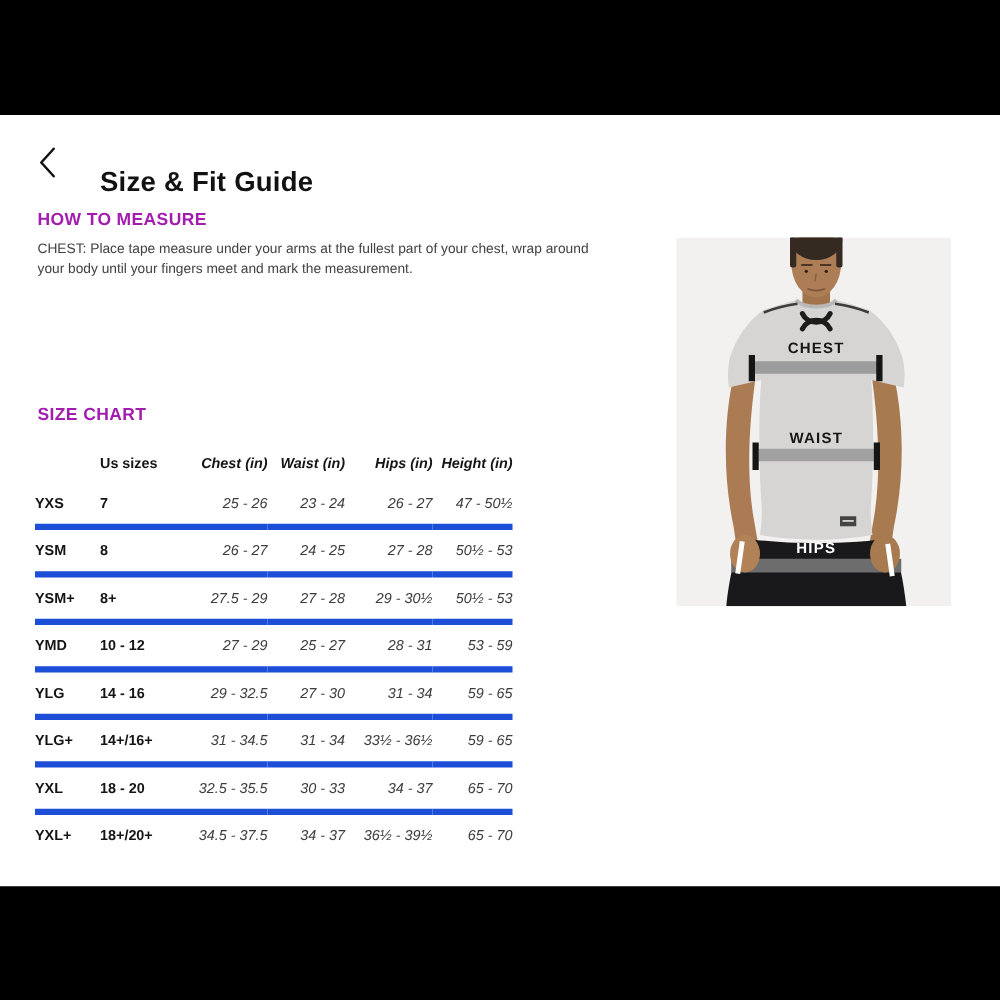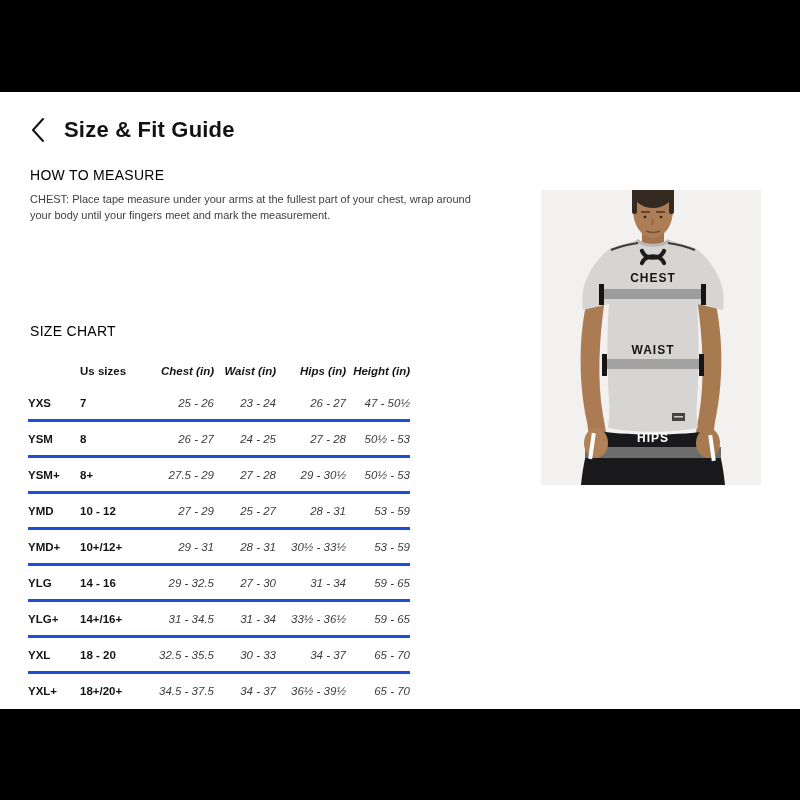--- a/index.html
+++ b/index.html
@@ -6,40 +6,40 @@
   .screen{
     position:relative;width:800px;height:800px;background:#ffffff;
     overflow:hidden;font-family:"Liberation Sans", sans-serif;
   }
   .bar{position:absolute;left:0;width:800px;background:#000;}
   .bar-top{top:0;height:92px;}
   .bar-bottom{top:709px;height:91px;}
 
   .back-btn{position:absolute;left:26px;top:116px;width:24px;height:30px;
     display:flex;align-items:center;justify-content:center;cursor:pointer;background:none;border:none;padding:0;}
-  .page-title{position:absolute;left:62px;top:115px;margin:2px;
+  .page-title{position:absolute;left:62px;top:115px;margin:18px;
     font-size:22px;font-weight:bold;color:#121212;letter-spacing:0.2px;}
 
-  .h2{position:absolute;left:30px;margin:0;font-size:14px;font-weight:400;
-    color:#000000;letter-spacing:0.3px;}
+  .h2{position:absolute;left:30px;margin:0;font-size:14px;font-weight:700;
+    color:#a21caf;letter-spacing:0.3px;}
   .h2-measure{top:167px;}
   .h2-chart{top:323px;}
 
   .para{position:absolute;left:30px;margin:0;width:500px;
     font-size:11px;line-height:16px;color:#414141;white-space:pre-line;}
   .para-chest{top:191px;}
   .para-waist{top:229px;}
   .para-hips{top:273px;}
 
   table.size-table{position:absolute;left:28px;top:356px;width:382px;
     border-collapse:collapse;table-layout:fixed;font-size:11.5px;}
   .size-table th,.size-table td{padding:0;vertical-align:middle;}
   .size-table thead th{height:30px;font-weight:bold;color:#141414;}
   .size-table tbody td{height:33px;}
-  .size-table tbody tr{border-bottom:3px solid #1d4ed8;}
+  .size-table tbody tr{border-bottom:5px solid #1d4ed8;}
   .size-table tbody tr:last-child{border-bottom:none;}
   .c-label{text-align:left;font-weight:bold;color:#141414;}
   .c-num{text-align:right;color:#3c3c3c;font-weight:normal;font-style:italic;}
 
   .photo{position:absolute;left:541px;top:190px;width:220px;height:311px;}
   .photo svg{display:block;}
 </style>
 </head>
 <body>
 
@@ -108,28 +108,20 @@
         </tr>
         <tr>
           <td class="c-label">YMD</td>
           <td class="c-label">10 - 12</td>
           <td class="c-num">27 - 29</td>
           <td class="c-num">25 - 27</td>
           <td class="c-num">28 - 31</td>
           <td class="c-num">53 - 59</td>
         </tr>
         <tr>
-          <td class="c-label">YMD+</td>
-          <td class="c-label">10+/12+</td>
-          <td class="c-num">29 - 31</td>
-          <td class="c-num">28 - 31</td>
-          <td class="c-num">30½ - 33½</td>
-          <td class="c-num">53 - 59</td>
-        </tr>
-        <tr>
           <td class="c-label">YLG</td>
           <td class="c-label">14 - 16</td>
           <td class="c-num">29 - 32.5</td>
           <td class="c-num">27 - 30</td>
           <td class="c-num">31 - 34</td>
           <td class="c-num">59 - 65</td>
         </tr>
         <tr>
           <td class="c-label">YLG+</td>
           <td class="c-label">14+/16+</td>

